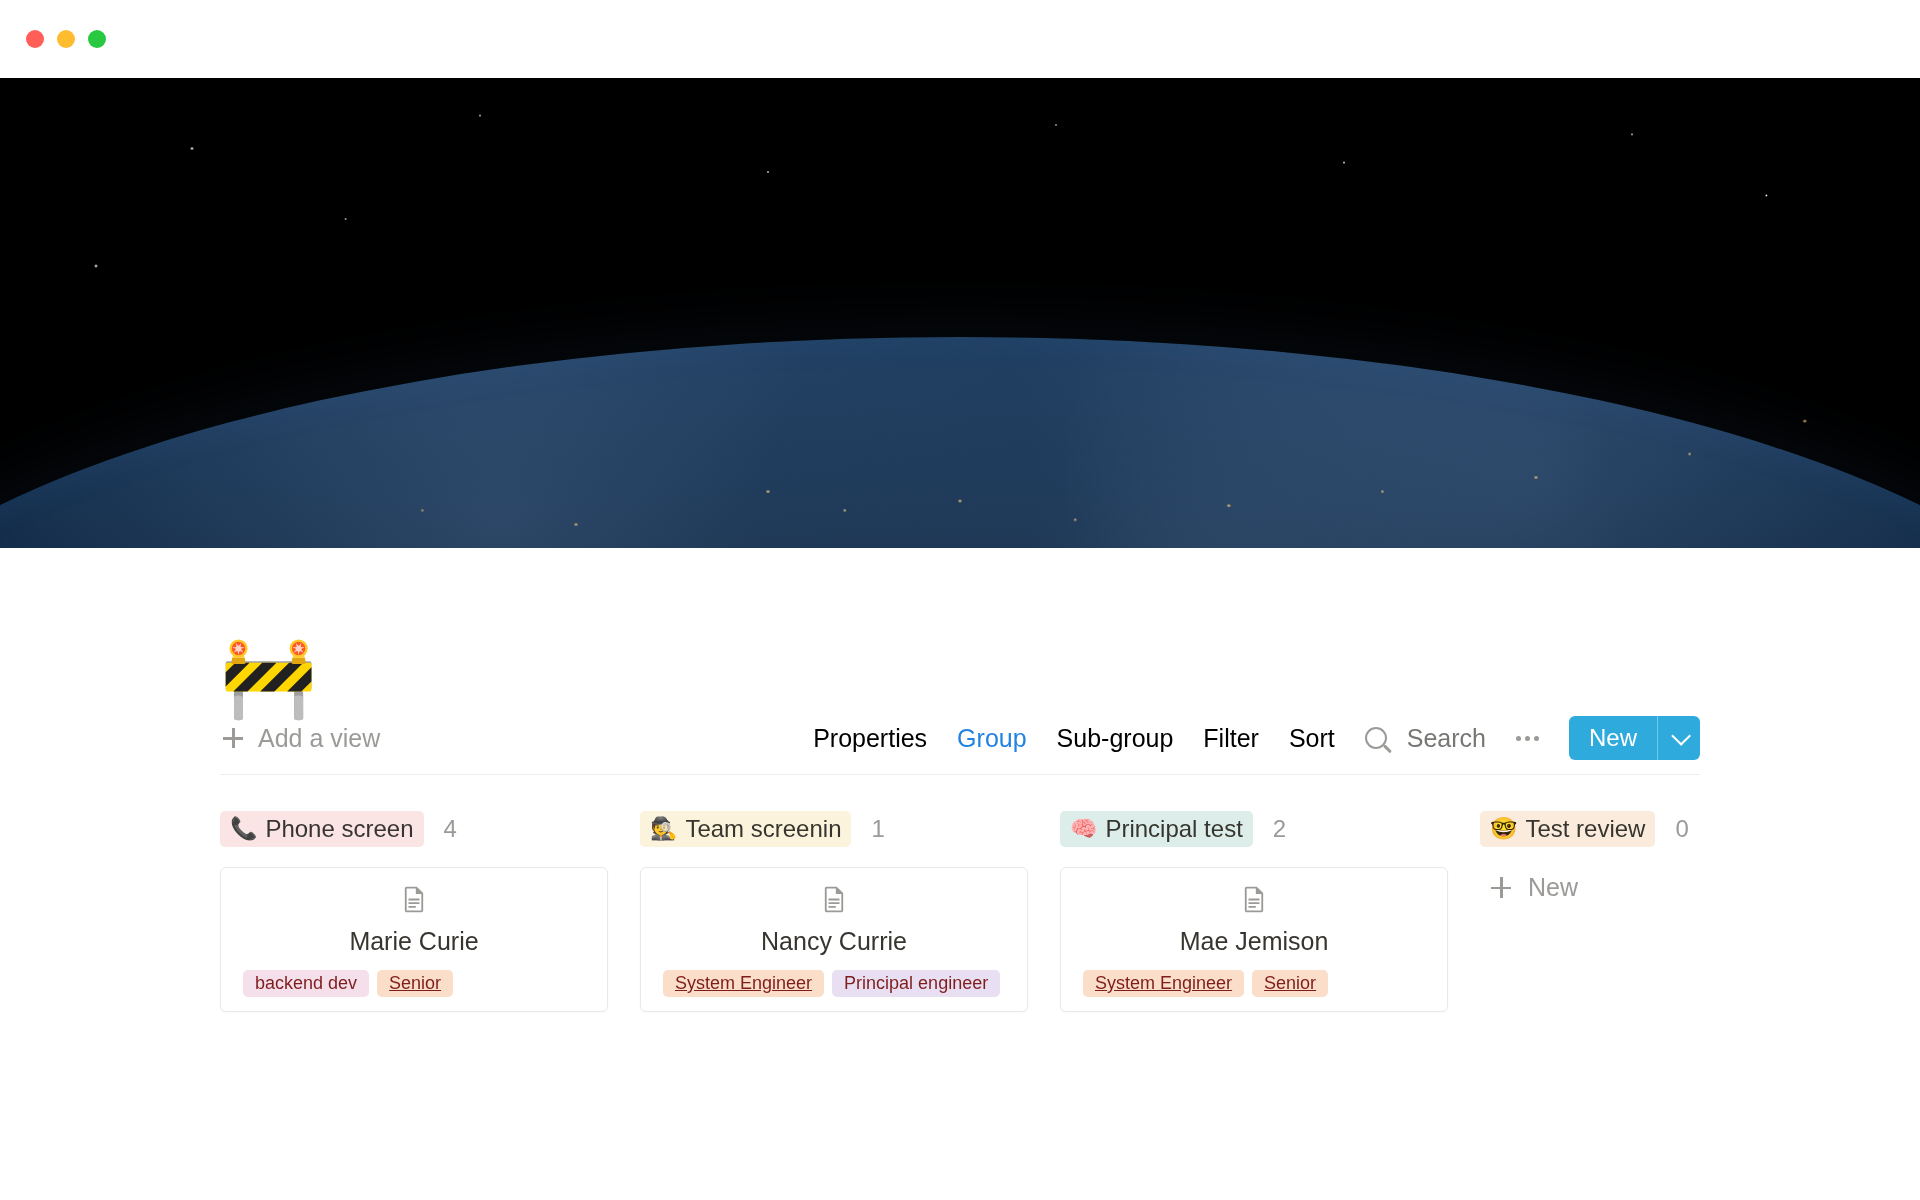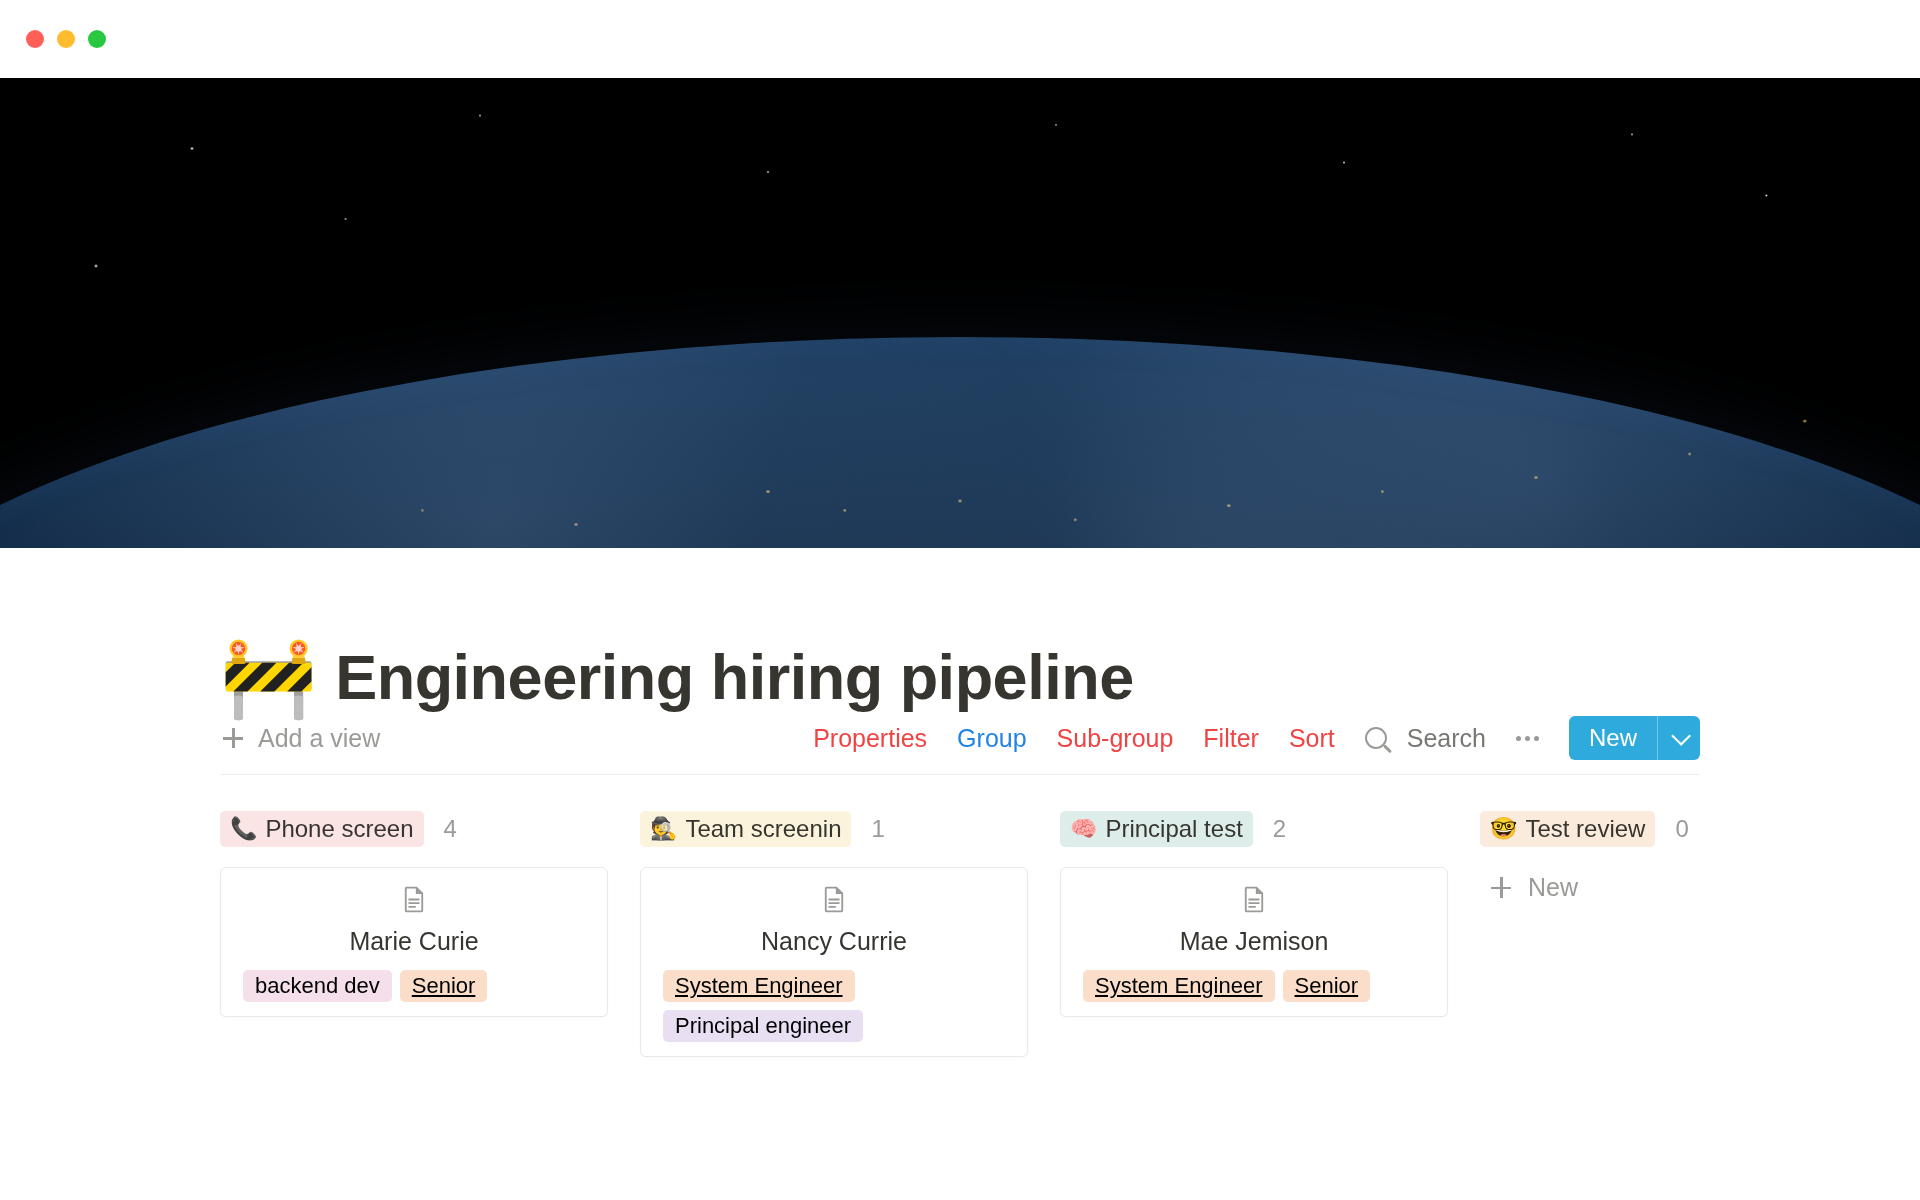--- a/index.html
+++ b/index.html
@@ -126,21 +126,21 @@
 }
 .plus-icon::before, .plus-icon::after {
   content: ""; position: absolute; background: currentColor;
 }
 .plus-icon::before { left: 48%; top: 10%; width: 2.5px; height: 80%; }
 .plus-icon::after { top: 48%; left: 10%; height: 2.5px; width: 80%; }
 
 .toolbar-right {
   display: flex; align-items: center; gap: 30px;
 }
-.tool-link { cursor: pointer; color: #ef4444; }
+.tool-link { cursor: pointer; color: #000000; }
 .tool-link.active { color: #2383e2; }
 .search-group { display: flex; align-items: center; gap: 20px; cursor: pointer; color: #787774; }
 .search-icon {
   width: 22px; height: 22px; border: 2.5px solid #9b9a97; border-radius: 50%; position: relative;
 }
 .search-icon::after {
   content: ""; position: absolute; width: 2.5px; height: 10px; background: #9b9a97;
   right: -4px; bottom: -7px; transform: rotate(-45deg); border-radius: 2px;
 }
 .dots-icon {
@@ -219,22 +219,22 @@
   flex-direction: column;
 }
 .page-doc-icon {
   width: 22px; height: 27px; fill: #9b9a97;
 }
 
 .chips { display: flex; flex-wrap: wrap; gap: 8px; }
 .chip {
   padding: 3px 12px;
   border-radius: 5px;
-  font-size: 22px;
-  color: #000000;
+  font-size: 18px;
+  color: #7f1d1d;
 }
 .chip-pink   { background: #f4dfeb; }
 .chip-orange { background: #fadec9; text-decoration: underline; }
 .chip-purple { background: #e8e0f2; }
 
 .new-card {
   display: flex; align-items: center; gap: 14px;
   color: #9b9a97; font-size: 25px; cursor: pointer;
   padding: 6px 8px;
 }
@@ -249,21 +249,20 @@
   <div class="traffic-light tl-yellow"></div>
   <div class="traffic-light tl-green"></div>
 </div>
 
 <div class="cover"></div>
 
 <div class="page">
 
   <div class="page-header">
     <span class="page-icon">🚧</span>
-    <h1 class="page-title">Engineering hiring pipeline</h1>
   </div>
 
   <div class="toolbar">
     <div class="toolbar-left">
       <div class="add-view">
         <span class="plus-icon"></span>
         <span>Add a view</span>
       </div>
     </div>
     <div class="toolbar-right">

